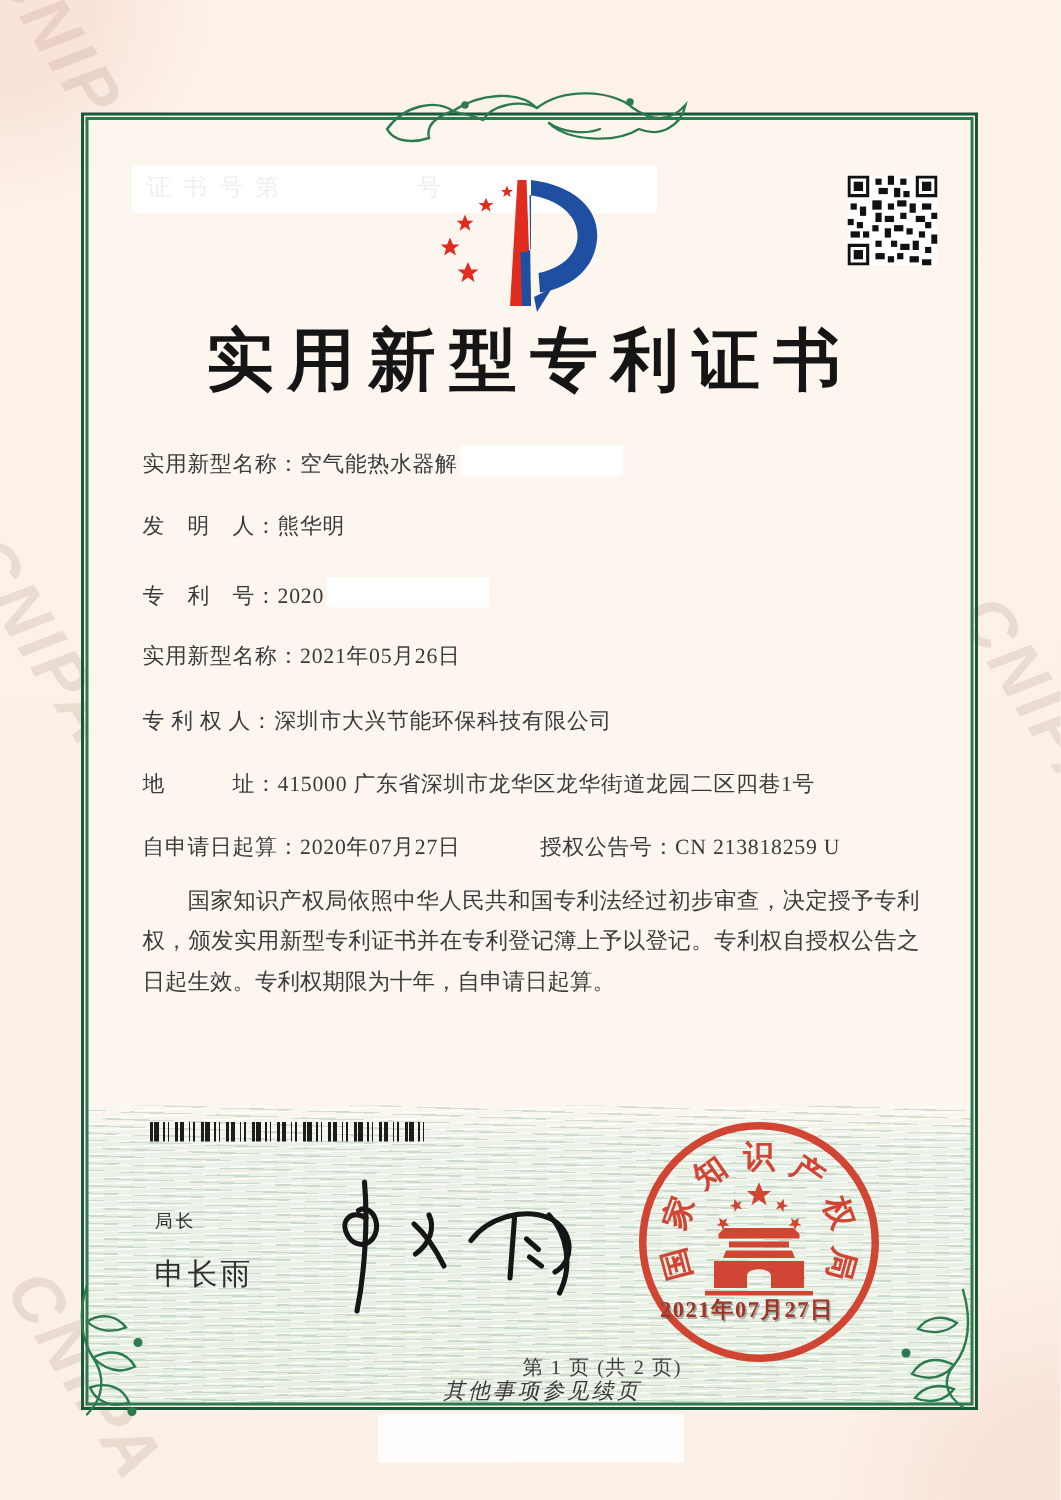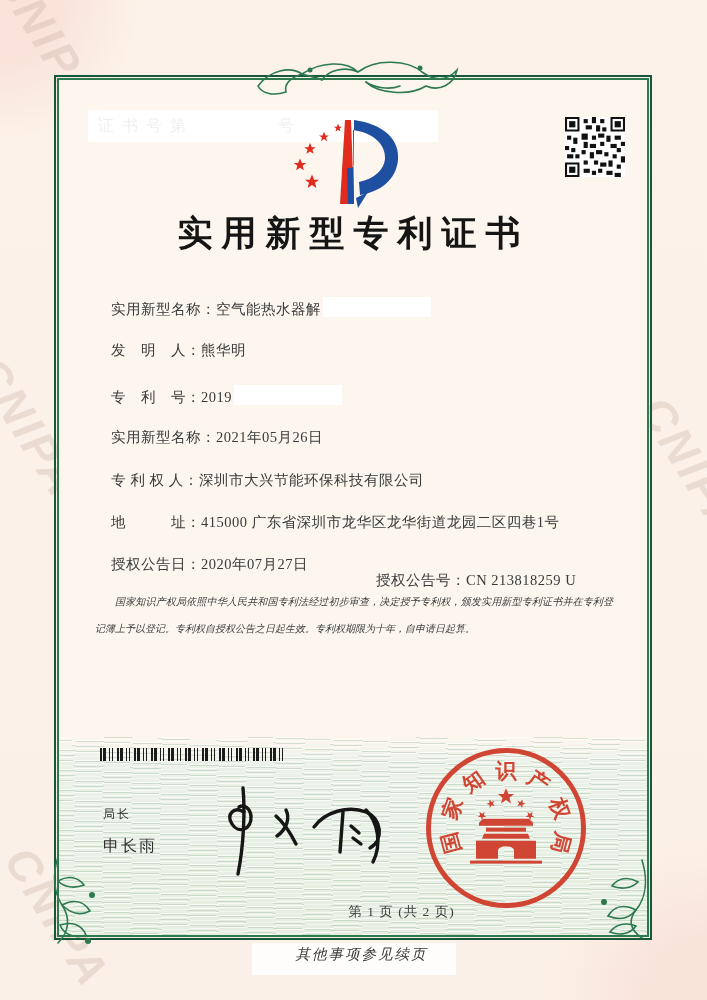--- a/index.html
+++ b/index.html
@@ -43,54 +43,54 @@
   .cert-no-patch {
     position:absolute; left:88px; top:110px; width:350px; height:32px;
     background:#fff; border-radius:2px;
     font-size:16px; line-height:32px; padding-left:10px;
     color:rgba(120,120,120,.12); letter-spacing:2px;
   }
   .qr { position:absolute; left:565px; top:117px; width:60px; height:60px; }
   .logo { position:absolute; left:288px; top:118px; width:118px; height:92px; }
   .title {
     position:absolute; left:0; top:210px; width:100%;
-    text-align:center; font-size:35px; font-weight:bold; color:#151515;
+    text-align:center; font-size:45px; font-weight:bold; color:#151515;
     letter-spacing:9px;
   }
   
   .rows { position:absolute; left:95px; top:297px; width:520px;
           font-size:14.5px; color:#3a3a3a; }
-  .row { position:absolute; left:16px; white-space:nowrap; letter-spacing:.5px;text-align:center; }
+  .row { position:absolute; left:0; white-space:nowrap; letter-spacing:.5px; }
   .row .lbl { display:inline-block; min-width:88px; }
   .row .val {}
   .redact { display:inline-block; vertical-align:-3px; width:108px; height:20px;
             background:#fff; border-radius:1px; margin-left:2px; }
   .r1{top:0} .r2{top:44px} .r3{top:88px} .r4{top:131px}
   .r5{top:174px} .r6{top:216px} .r7{top:258px}
-  .grant-no { position:absolute; left:265px; top:0;margin-top:16px; }
+  .grant-no { position:absolute; left:265px; top:0; }
   
   .bodytext {
     position:absolute; left:95px; top:588px; width:518px;
-    font-size:10px; line-height:27px; color:#3c3c3c;
-    font-style:italic; text-align:justify;
+    font-size:15px; line-height:27px; color:#3c3c3c;
+    text-align:justify;
   }
   .bodytext p { text-indent:2em; }
   
   .barcode {
     position:absolute; left:100px; top:748px; width:183px; height:13px;
     background:repeating-linear-gradient(90deg,
       #1c1c1c 0 2px, transparent 2px 3px,
       #1c1c1c 3px 6px, transparent 6px 9px,
       #1c1c1c 9px 10px, transparent 10px 12px,
       #1c1c1c 12px 13px, transparent 13px 17px);
   }
   
   .sig-title { position:absolute; left:103px; top:806px; font-size:12px; color:#2f2f2f;
                font-family:"Liberation Sans",sans-serif; letter-spacing:2px; }
-  .sig-name  { position:absolute; left:103px; top:836px; font-size:16px; color:#2f2f2f;
+  .sig-name  { position:absolute; left:103px; top:836px; font-size:20px; color:#2f2f2f;
                font-family:"Liberation Sans",sans-serif; letter-spacing:2px; }
   .sig-hand { position:absolute; left:210px; top:782px; }
   
   .seal { position:absolute; left:426px; top:748px; width:160px; height:160px;
           opacity:.94; }
   .seal-ring { position:absolute; inset:0; border:5px solid #cf3b28; border-radius:50%; }
   .seal-ch { position:absolute; left:50%; top:50%; width:24px; height:24px;
              margin:-12px 0 0 -12px; text-align:center;
              font-size:21px; font-weight:bold; color:#cf3b28; line-height:24px; }
   .sc0{transform:rotate(-105deg) translateY(-57px)}
@@ -104,21 +104,21 @@
   .seal-date {
     position:absolute; left:440px; top:864px; width:150px;
     font-size:15px; font-weight:bold; color:#a03527; letter-spacing:1px;
     text-shadow:1px 1px 0 rgba(90,90,90,.45); white-space:nowrap;
   }
   
   .page-info { position:absolute; left:0; top:903px; width:707px; text-align:center;
                font-size:13.5px; color:#3d3d3d; letter-spacing:1px;margin-left:48px; }
   .note-patch { position:absolute; left:252px; top:943px; width:204px; height:32px;
                 background:rgba(255,255,255,.85); }
-  .footer-note { position:absolute; left:0; top:945px; width:707px; text-align:center;
+  .footer-note { position:absolute; left:0; top:918px; width:707px; text-align:center;
                  font-size:14.5px; color:#3a3a3a; font-style:italic; letter-spacing:2px;padding-left:16px; }
 </style>
 </head>
 <body>
 
 <div class="page">
 
   <span class="wm" style="left:-30px; top:10px;">CNIPA</span>
   <span class="wm" style="left:105px; top:120px;">CNIPA</span>
   <span class="wm" style="left:420px; top:290px;">CNIPA</span>
@@ -234,33 +234,33 @@
   <div class="title">实用新型专利证书</div>
 
   <div class="rows">
     <div class="row r1">
       <span class="lbl">实用新型名称：</span><span class="val">空气能热水器解</span><span class="redact"></span>
     </div>
     <div class="row r2">
       <span class="lbl">发　明　人：</span><span class="val">熊华明</span>
     </div>
     <div class="row r3">
-      <span class="lbl">专　利　号：</span><span class="val">2019</span><span class="redact"></span>
+      <span class="lbl">专　利　号：</span><span class="val">2020</span><span class="redact"></span>
     </div>
     <div class="row r4">
       <span class="lbl">实用新型名称：</span><span class="val">2021年05月26日</span>
     </div>
     <div class="row r5">
       <span class="lbl">专 利 权 人：</span><span class="val">深圳市大兴节能环保科技有限公司</span>
     </div>
     <div class="row r6">
       <span class="lbl">地　　　址：</span><span class="val">415000  广东省深圳市龙华区龙华街道龙园二区四巷1号</span>
     </div>
     <div class="row r7">
-      <span class="lbl">授权公告日：</span><span class="val">2020年07月27日</span>
+      <span class="lbl">自申请日起算：</span><span class="val">2020年07月27日</span>
       <span class="grant-no">
         <span>授权公告号：</span><span>CN 213818259 U</span>
       </span>
     </div>
   </div>
 
   <div class="bodytext">
     <p>国家知识产权局依照中华人民共和国专利法经过初步审查，决定授予专利权，颁发实用新型专利证书并在专利登记簿上予以登记。专利权自授权公告之日起生效。专利权期限为十年，自申请日起算。</p>
   </div>
 
@@ -301,18 +301,19 @@
         <use href="#star2" transform="translate(-24,-9) scale(0.45) rotate(-35)"></use>
         <use href="#star2" transform="translate(24,-9) scale(0.45) rotate(35)"></use>
         <path d="M-27,-2 L-23,-6 L23,-6 L27,-2 L27,1 L-27,1 Z"></path>
         <rect x="-20" y="3" width="40" height="4"></rect>
         <path d="M-22,9 L22,9 L24,14 L-24,14 Z"></path>
         <path d="M-30,16 L30,16 L30,34 L8,34 L8,26 C8,20 -8,20 -8,26 L-8,34 L-30,34 Z"></path>
         <rect x="-36" y="36" width="72" height="3"></rect>
       </g>
     </svg>
   </div>
+  <div class="seal-date">2021年07月27日</div>
 
   <div class="page-info">第 1 页 (共 2 页)</div>
   <div class="note-patch"></div>
   <div class="footer-note">其他事项参见续页</div>
 
 </div>
 
 </body></html>

